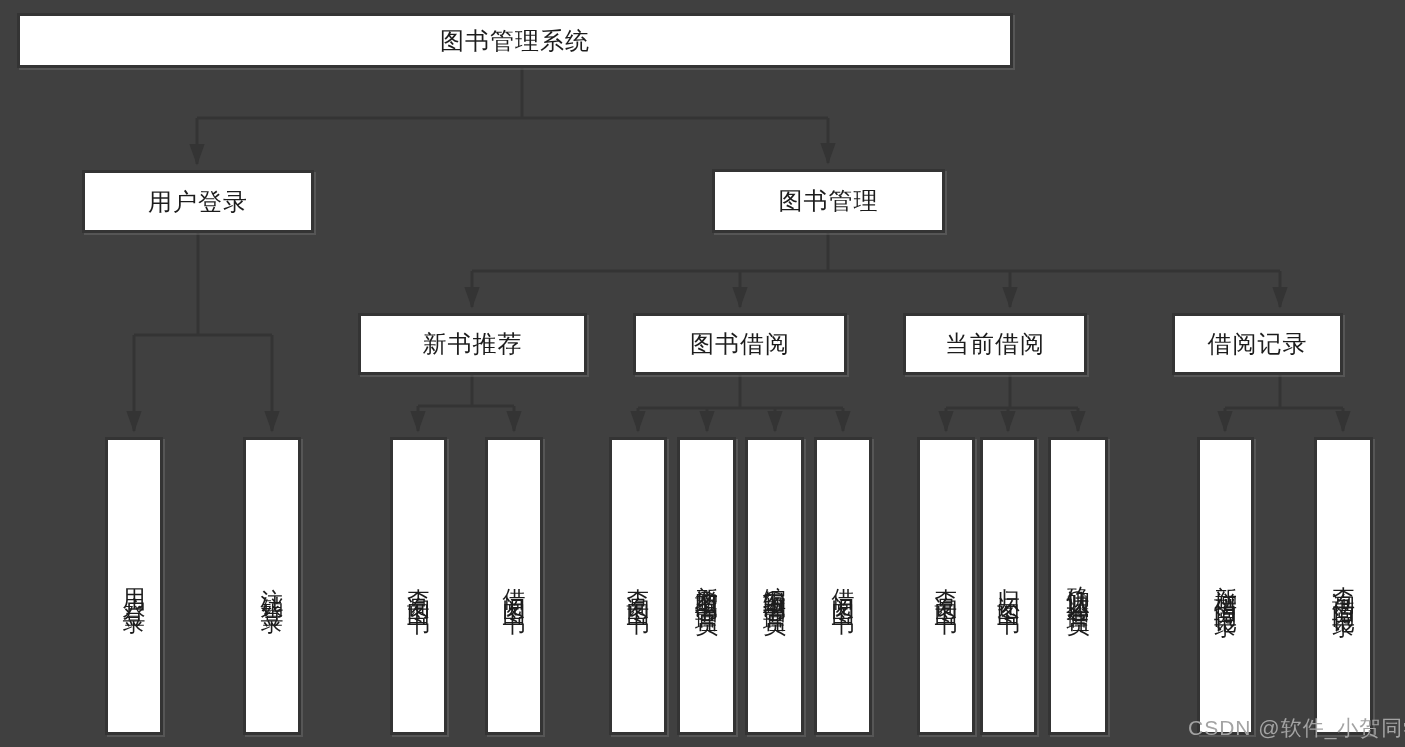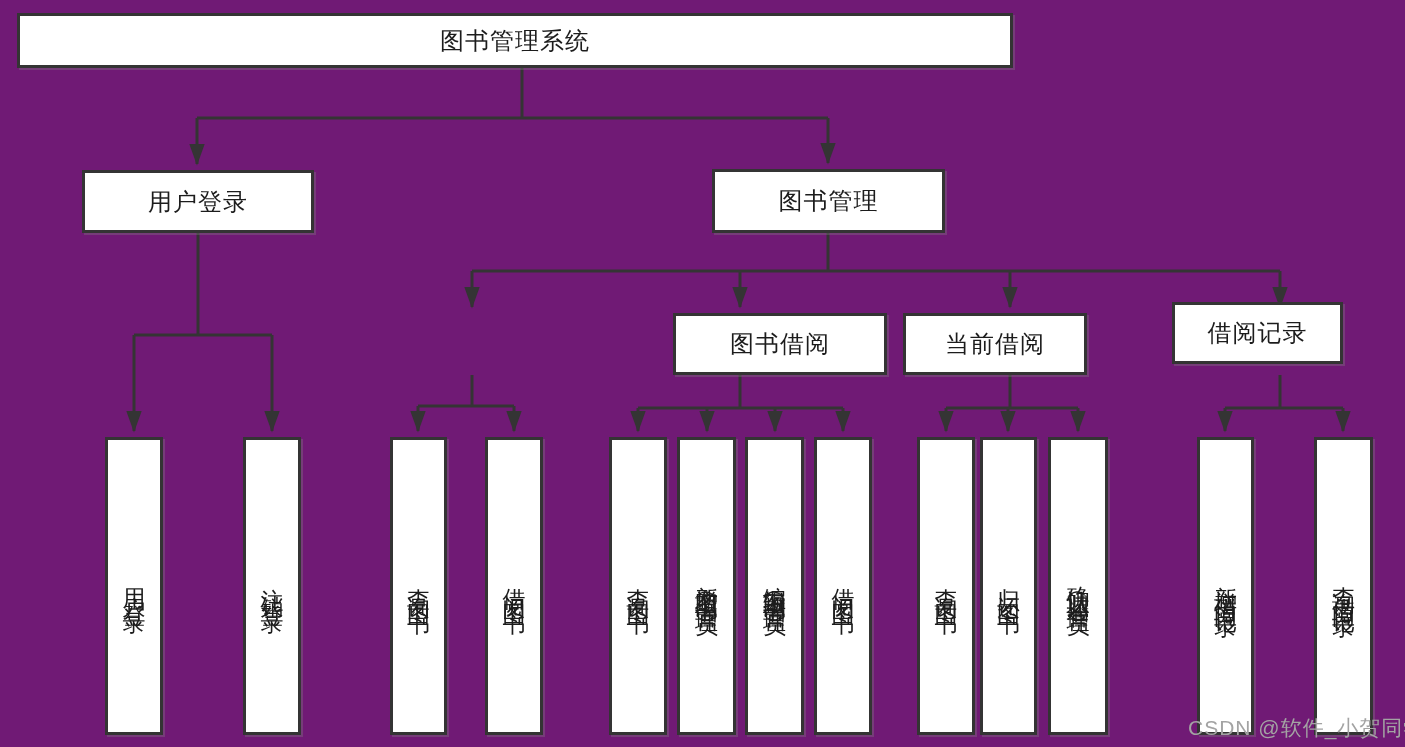--- a/index.html
+++ b/index.html
@@ -1,19 +1,19 @@
 <!DOCTYPE html>
 <html><head>
 <meta charset="utf-8">
 <style>
   html,body{margin:0;padding:0;background:#ffffff;}
   #stage{
     position:relative;
     width:1405px;height:747px;
-    background:#701a75;
+    background:#404040;
     font-family:"Liberation Sans","DejaVu Sans",sans-serif;
     overflow:hidden;
   }
   #wires{position:absolute;left:0;top:0;width:1405px;height:747px;}
   .box{
     position:absolute;
     box-sizing:border-box;
     border:3px solid #343434;
     background:#ffffff;
     display:flex;align-items:center;justify-content:center;
@@ -100,23 +100,24 @@
         <line x1="1343" y1="408" x2="1343" y2="431" marker-end="url(#arw)"></line>
       </g>
     </g>
   </svg>
 
   <div class="box" style="left:17px;top:13px;width:996px;height:55px;">图书管理系统</div>
 
   <div class="box" style="left:82px;top:170px;width:232px;height:63px;">用户登录</div>
   <div class="box" style="left:712px;top:169px;width:233px;height:64px;text-align:right;">图书管理</div>
 
-  <div class="box" style="left:633px;top:313px;width:214px;height:62px;margin-left:40px;">图书借阅</div>
+  <div class="box" style="left:358px;top:313px;width:229px;height:62px;">新书推荐</div>
+  <div class="box" style="left:633px;top:313px;width:214px;height:62px;">图书借阅</div>
   <div class="box" style="left:903px;top:313px;width:184px;height:62px;">当前借阅</div>
-  <div class="box" style="left:1172px;top:302px;width:171px;height:62px;">借阅记录</div>
+  <div class="box" style="left:1172px;top:313px;width:171px;height:62px;">借阅记录</div>
 
   <div class="box vbox" style="left:105px;top:437px;width:58px;height:298px;">用户登录</div>
   <div class="box vbox" style="left:243px;top:437px;width:58px;height:298px;">注销登录</div>
 
   <div class="box vbox" style="left:390px;top:437px;width:57px;height:298px;">查询图书</div>
   <div class="box vbox" style="left:485px;top:437px;width:58px;height:298px;">借阅图书</div>
 
   <div class="box vbox" style="left:609px;top:437px;width:58px;height:298px;">查询图书</div>
   <div class="box vbox" style="left:677px;top:437px;width:59px;height:298px;letter-spacing:4px;">新增图书（管理员）</div>
   <div class="box vbox" style="left:745px;top:437px;width:59px;height:298px;letter-spacing:4px;">编辑图书（管理员）</div>

